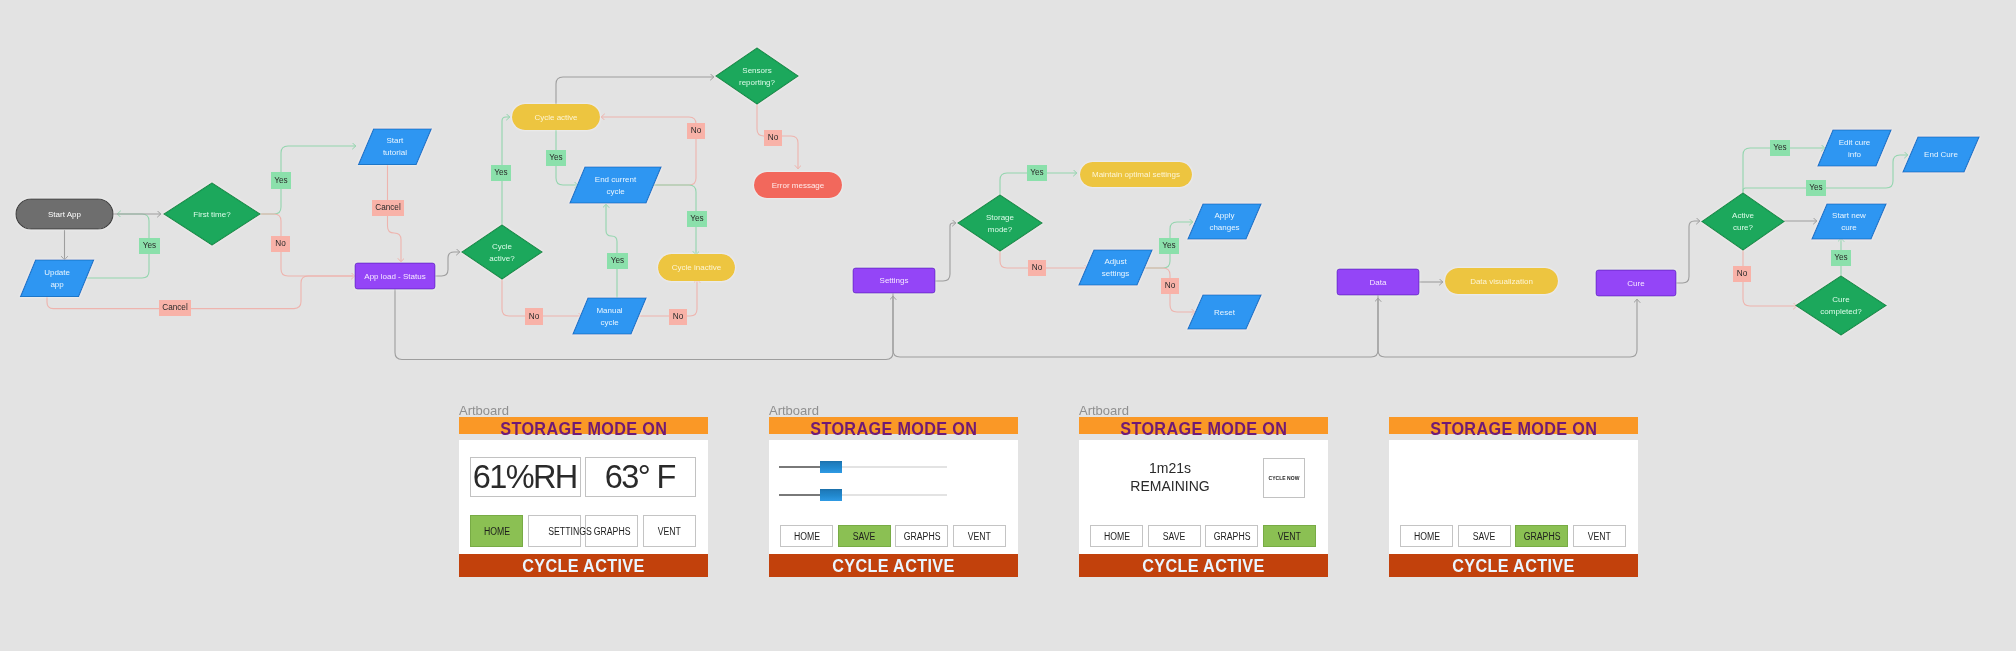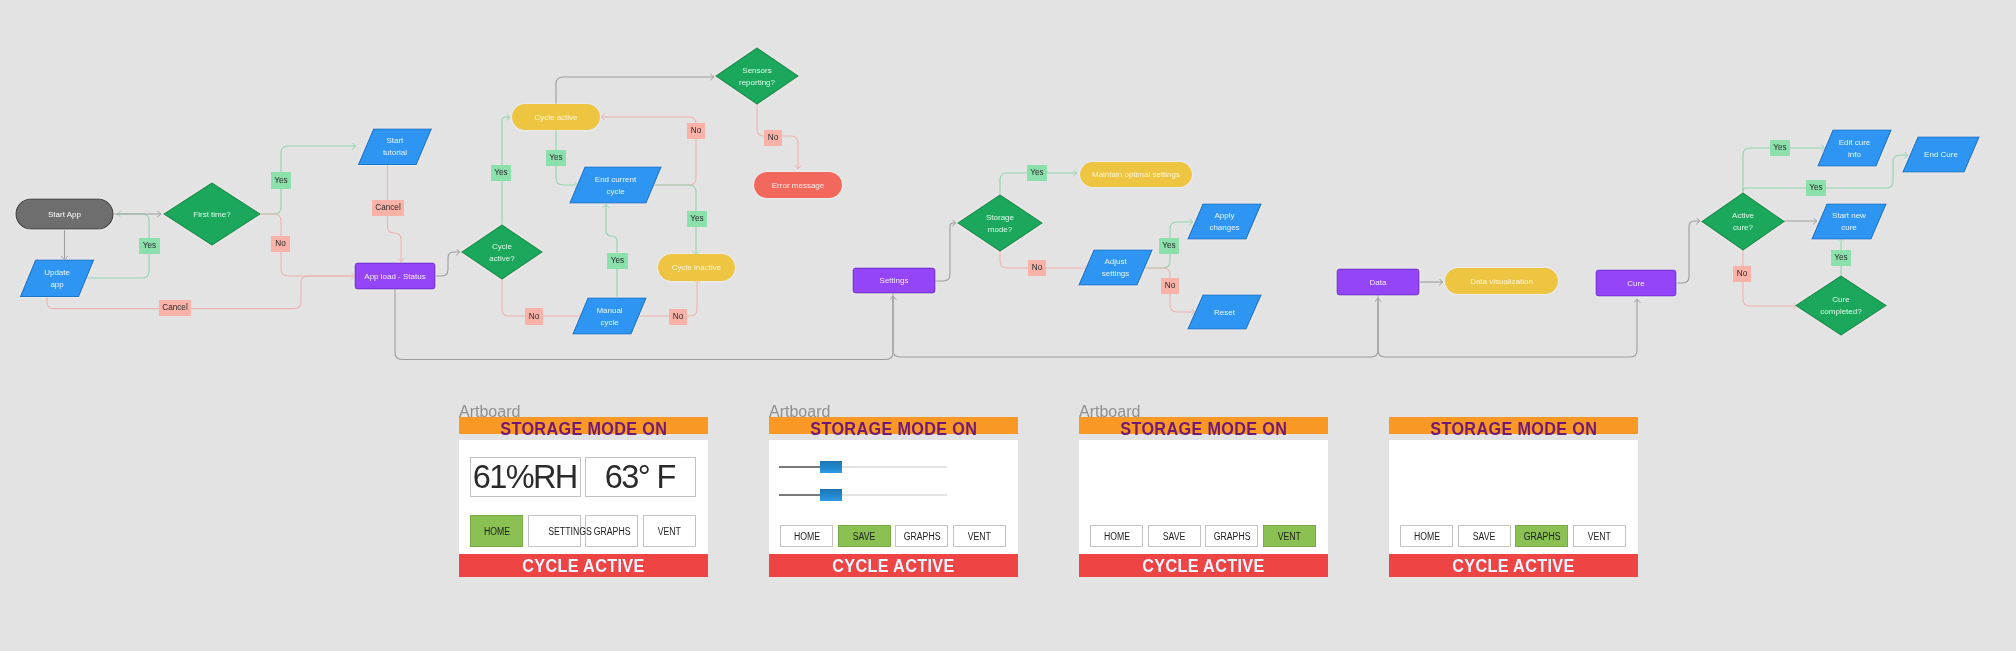--- a/index.html
+++ b/index.html
@@ -4,26 +4,26 @@
 <style>
   html,body{margin:0;padding:0;}
   body{width:2016px;height:651px;background:#e3e3e3;
        font-family:"Liberation Sans",sans-serif;overflow:hidden;}
   #root{position:relative;width:2016px;height:651px;background:#e3e3e3;}
   #flow{position:absolute;left:0;top:0;}
   .nodelabel{font-family:"Liberation Sans",sans-serif;text-anchor:middle;dominant-baseline:middle;}
   .elabel{font-family:"Liberation Sans",sans-serif;text-anchor:middle;dominant-baseline:middle;
           font-size:8.2px;fill:#2a2a2a;}
   .ab{position:absolute;box-sizing:border-box;}
-  .ab-name{position:absolute;font-size:16px;color:#8f8f8f;}
+  .ab-name{position:absolute;font-size:13px;color:#8f8f8f;}
   .ab-head{position:absolute;left:0;right:0;top:0;height:17px;background:#fa9826;
            color:#701a75;font-weight:bold;font-size:19.2px;text-align:center;line-height:23px;
            letter-spacing:0.4px;}
   .ab-head span,.ab-foot span{display:inline-block;transform:scaleX(0.845);transform-origin:center;}
-  .ab-foot{position:absolute;left:0;right:0;bottom:0;height:23px;background:#ef4444;
+  .ab-foot{position:absolute;left:0;right:0;bottom:0;height:23px;background:#c2410c;
            color:#eaf5fe;font-weight:bold;font-size:19.2px;text-align:center;line-height:23px;
            letter-spacing:0.4px;}
   .ab-body{position:absolute;left:0;right:0;top:23px;bottom:23px;background:#fff;}
   .btnrow{position:absolute;left:11px;right:12px;bottom:6px;height:32px;
           display:flex;justify-content:space-between;}
   .mbtn{box-sizing:border-box;border:1px solid #c4c4c4;background:#fff;height:32px;width:53px;
         display:flex;align-items:center;justify-content:center;font-size:10px;color:#1d1d1d;}
   .mbtn span{display:inline-block;transform:scaleX(0.87);transform-origin:center;}
   .mbtn.active{background:#8bc053;border-color:#78ab45;}
   .readouts{position:absolute;left:11px;top:17px;display:flex;gap:4px;align-items:center;}
@@ -360,20 +360,27 @@
               <span>VENT</span>
             </div>
           </div>
         </div>
       </div>
       <div class="ab-name" style="left: 1079px; top: 403px;">Artboard</div>
       <div class="ab" style="left: 1079px; top: 417px; width: 249px; height: 160px;">
         <div class="ab-head"><span>STORAGE MODE ON</span></div>
         <div class="ab-foot"><span>CYCLE ACTIVE</span></div>
         <div class="ab-body">
+          <div class="timer">
+            <div class="timer-txt">
+              <div>1m21s</div>
+              <div>REMAINING</div>
+            </div>
+            <div class="cyclenow">CYCLE NOW</div>
+          </div>
           <div class="btnrow" style="height: 22px; bottom: 7px;">
             <div class="mbtn" style="height: 22px;">
               <span>HOME</span>
             </div>
             <div class="mbtn" style="height: 22px;">
               <span>SAVE</span>
             </div>
             <div class="mbtn" style="height: 22px;">
               <span>GRAPHS</span>
             </div>

